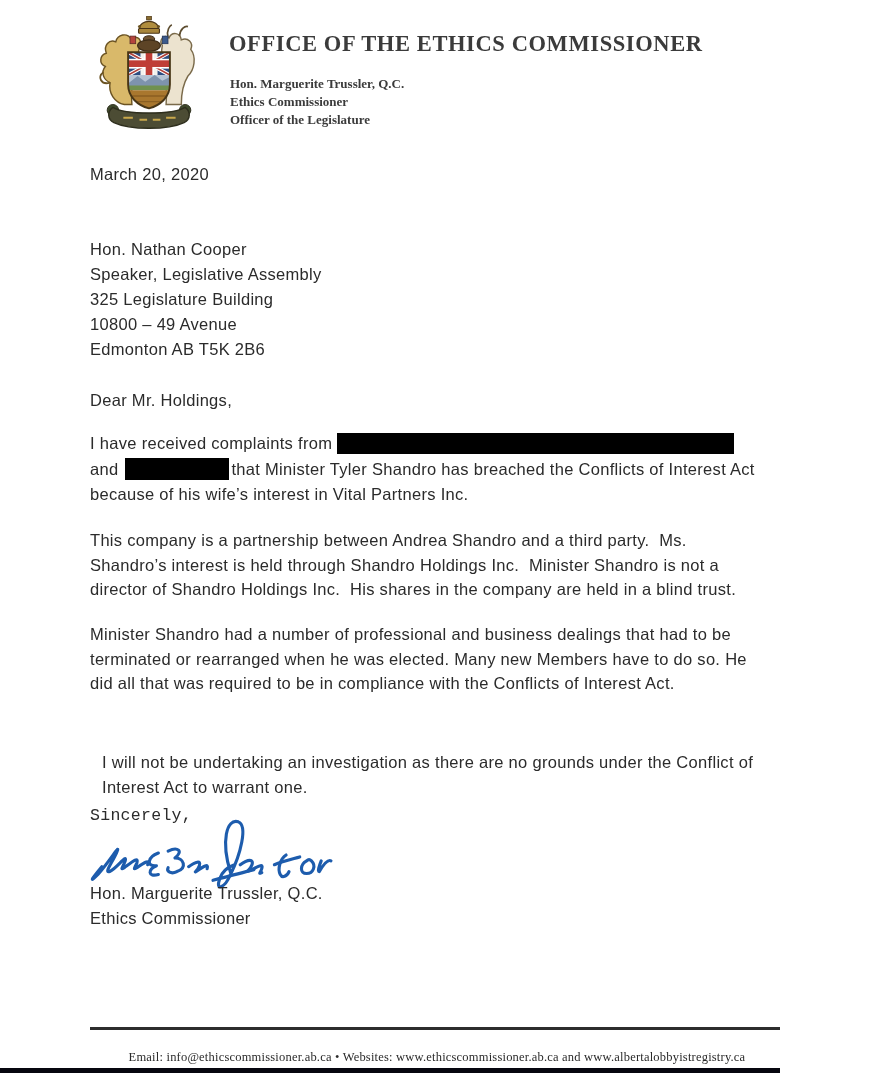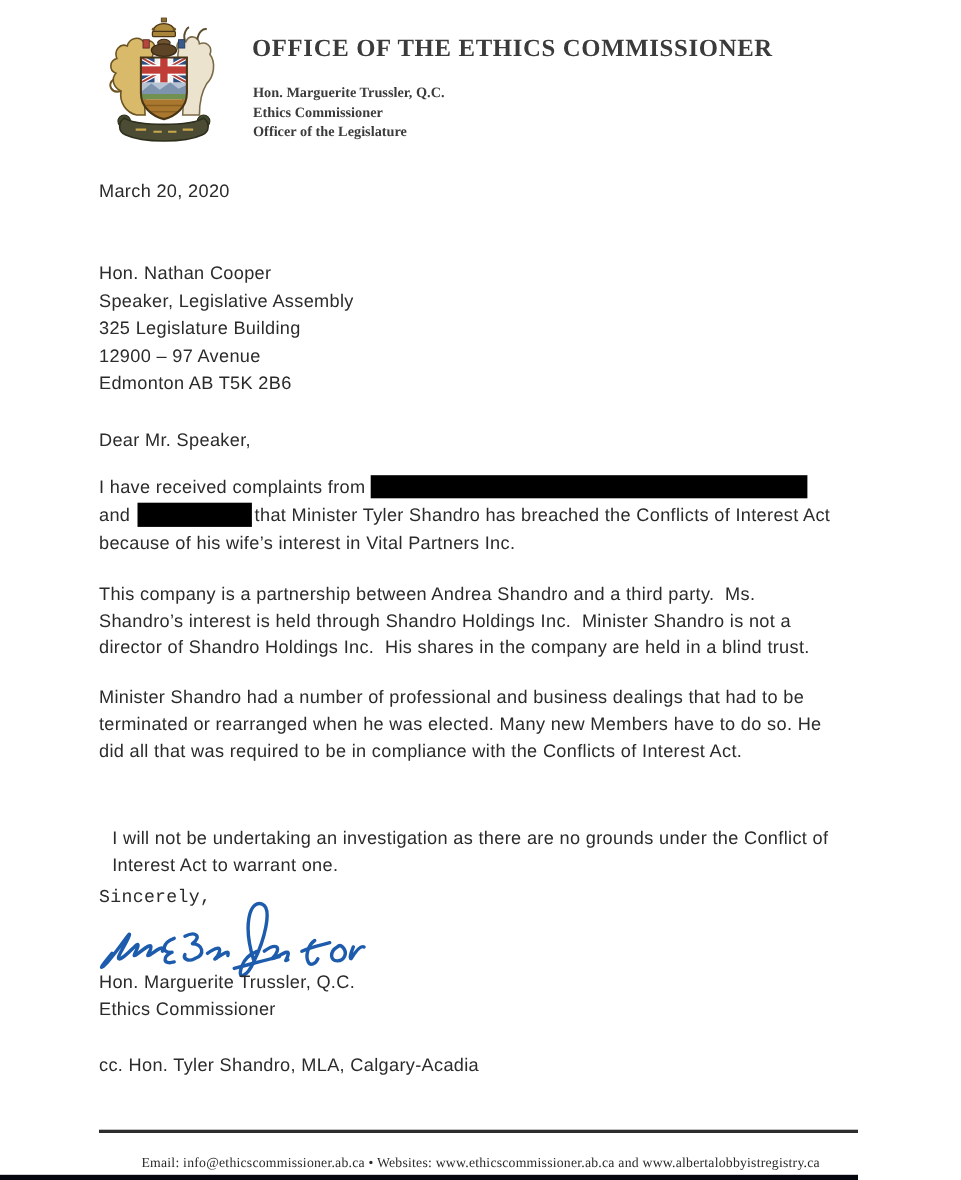--- a/index.html
+++ b/index.html
@@ -126,24 +126,24 @@
   <div class="office-title">OFFICE OF THE ETHICS COMMISSIONER</div>
   <div class="letterhead-sub">Hon. Marguerite Trussler, Q.C.
 Ethics Commissioner
 Officer of the Legislature</div>
 
   <div class="bodytext date-line">March 20, 2020</div>
 
   <div class="bodytext addr-block">Hon. Nathan Cooper
 Speaker, Legislative Assembly
 325 Legislature Building
-12900 – 97 Avenue
+10800 – 49 Avenue
 Edmonton AB T5K 2B6</div>
 
-  <div class="bodytext salutation">Dear Mr. Speaker,</div>
+  <div class="bodytext salutation">Dear Mr. Holdings,</div>
 
   <div class="bodytext para1">
     <div class="pline"><span>I have received complaints from</span><span class="redaction bar1"></span></div>
     <div class="pline"><span>and</span><span class="redaction bar2"></span><span>that Minister Tyler Shandro has breached the Conflicts of Interest Act</span></div>
     <div class="pline"><span>because of his wife’s interest in Vital Partners Inc.</span></div>
   </div>
 
   <div class="bodytext para2">This company is a partnership between Andrea Shandro and a third party.  Ms.
 Shandro’s interest is held through Shandro Holdings Inc.  Minister Shandro is not a
 director of Shandro Holdings Inc.  His shares in the company are held in a blind trust.</div>
@@ -169,19 +169,18 @@
       <path d="M205,40 C199,44 196,54 199,60 C201,64 206,62 208,57"></path>
       <path d="M193,50 C202,46 212,44 219,42"></path>
       <path d="M226,46 C219,50 219,59 226,59 C233,59 236,51 231,46 C229,44 227,45 226,46"></path>
       <path d="M241,46 C239,51 237,57 239,57 C242,52 247,44 251,46"></path>
     </g>
   </svg>
 
   <div class="bodytext signer-name">Hon. Marguerite Trussler, Q.C.</div>
   <div class="bodytext signer-title">Ethics Commissioner</div>
 
-  <div class="bodytext cc-line">cc. Hon. Tyler Shandro, MLA, Calgary-Acadia</div>
 
   <div class="footer-rule"></div>
   <div class="footer-line l2">Email: info@ethicscommissioner.ab.ca • Websites: www.ethicscommissioner.ab.ca and www.albertalobbyistregistry.ca</div>
   <div class="bottom-bar"></div>
 
 </div>
 
 </body></html>

